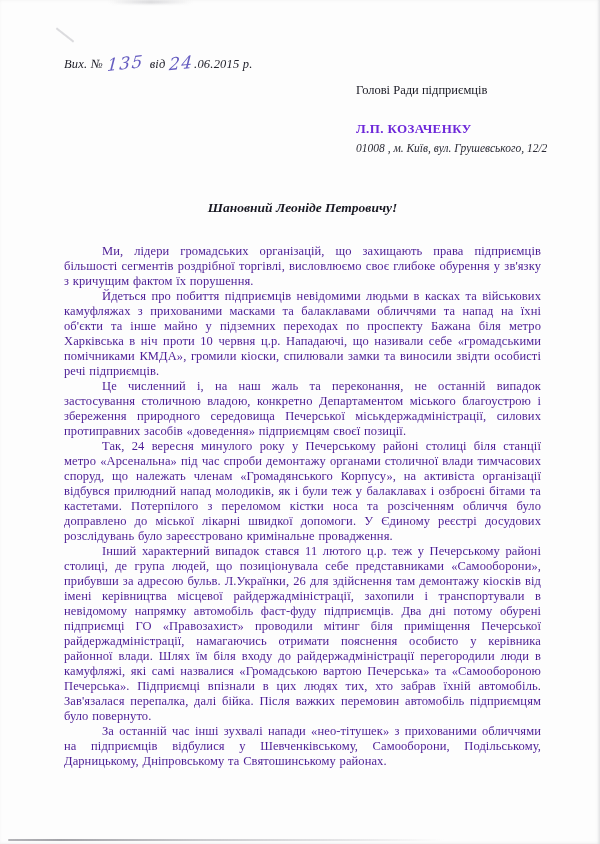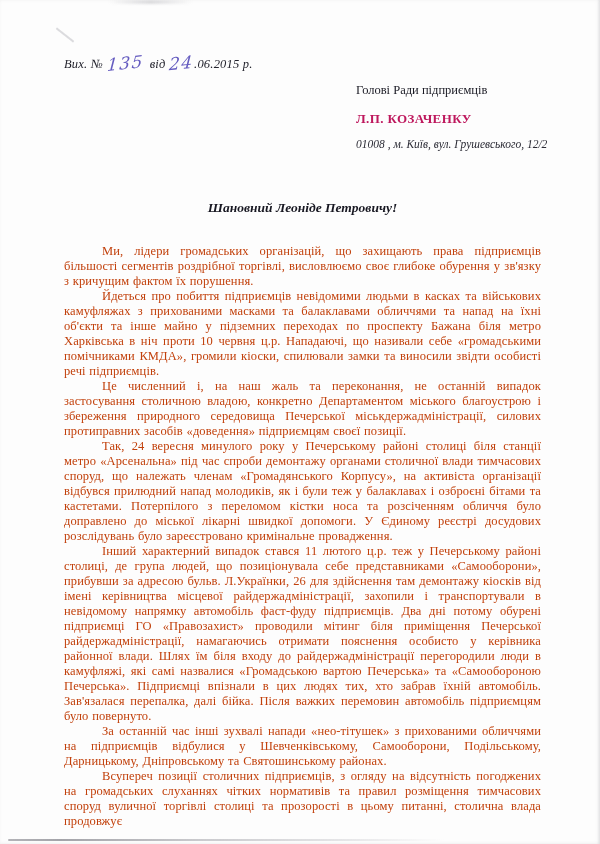--- a/index.html
+++ b/index.html
@@ -49,28 +49,28 @@
     left: 356px;
     width: 230px;
   }
   .recipient-org div {
     font-weight: normal;
     font-size: 12.5px;
     line-height: 17.5px;
     color: #1a1a24;
   }
   .recipient-name {
-    margin-top: 11px;
+    margin-top: 21px;
     font-weight: bold;
     font-size: 13px;
     letter-spacing: 0.4px;
-    color: #be185d;
+    color: #6d28d9;
   }
   .recipient-address {
-    margin-top: 11px;
+    margin-top: 5px;
     font-style: italic;
     font-size: 11.5px;
     color: #2b2b35;
   }
 
   
   .letter-body {
     position: absolute;
     top: 200px;
     left: 64px;
@@ -83,21 +83,21 @@
     font-size: 13.5px;
     margin: 0 0 28px 0;
     color: #181822;
   }
   .letter-body p {
     margin: 0;
     font-size: 12.5px;
     line-height: 15px;
     text-align: justify;
     text-indent: 38px;
-    color: #c2410c;
+    color: #4c1d95;
     letter-spacing: 0.1px;
     word-spacing: 0.5px;
   }
 
   
   .artifact-top-smudge {
     position: absolute;
     top: 0;
     left: 108px;
     width: 85px;
@@ -160,19 +160,18 @@
   </div>
 
   <div class="letter-body">
     <div class="salutation">Шановний Леоніде Петровичу!</div>
     <p>Ми, лідери громадських організацій, що захищають права підприємців більшості сегментів роздрібної торгівлі, висловлюємо своє глибоке обурення у зв'язку з кричущим фактом їх порушення.</p>
     <p>Йдеться про побиття підприємців невідомими людьми в касках та військових камуфляжах з прихованими масками та балаклавами обличчями та напад на їхні об'єкти та інше майно у підземних переходах по проспекту Бажана біля метро Харківська в ніч проти 10 червня ц.р. Нападаючі, що називали себе «громадськими помічниками КМДА», громили кіоски, спилювали замки та виносили звідти особисті речі підприємців.</p>
     <p>Це численний і, на наш жаль та переконання, не останній випадок застосування столичною владою, конкретно Департаментом міського благоустрою і збереження природного середовища Печерської міськдержадміністрації, силових протиправних засобів «доведення» підприємцям своєї позиції.</p>
     <p>Так, 24 вересня минулого року у Печерському районі столиці біля станції метро «Арсенальна» під час спроби демонтажу органами столичної влади тимчасових споруд, що належать членам «Громадянського Корпусу», на активіста організації відбувся прилюдний напад молодиків, як і були теж у балаклавах і озброєні бітами та кастетами. Потерпілого з переломом кістки носа та розсіченням обличчя було доправлено до міської лікарні швидкої допомоги. У Єдиному реєстрі досудових розслідувань було зареєстровано кримінальне провадження.</p>
     <p>Інший характерний випадок стався 11 лютого ц.р. теж у Печерському районі столиці, де група людей, що позиціонувала себе представниками «Самооборони», прибувши за адресою бульв. Л.Українки, 26 для здійснення там демонтажу кіосків від імені керівництва місцевої райдержадміністрації, захопили і транспортували в невідомому напрямку автомобіль фаст-фуду підприємців. Два дні потому обурені підприємці ГО «Правозахист» проводили мітинг біля приміщення Печерської райдержадміністрації, намагаючись отримати пояснення особисто у керівника районної влади. Шлях їм біля входу до райдержадміністрації перегородили люди в камуфляжі, які самі назвалися «Громадською вартою Печерська» та «Самообороною Печерська». Підприємці впізнали в цих людях тих, хто забрав їхній автомобіль. Зав'язалася перепалка, далі бійка. Після важких перемовин автомобіль підприємцям було повернуто.</p>
     <p>За останній час інші зухвалі напади «нео-тітушек» з прихованими обличчями на підприємців відбулися у Шевченківському, Самооборони, Подільському, Дарницькому, Дніпровському та Святошинському районах.</p>
-    <p>Всупереч позиції столичних підприємців, з огляду на відсутність погоджених на громадських слуханнях чітких нормативів та правил розміщення тимчасових споруд вуличної торгівлі столиці та прозорості в цьому питанні, столична влада продовжує</p>
   </div>
 
   <div class="artifact-bottom-line"></div>
   <div class="artifact-right-edge"></div>
 
 </div>
 
 </body></html>

